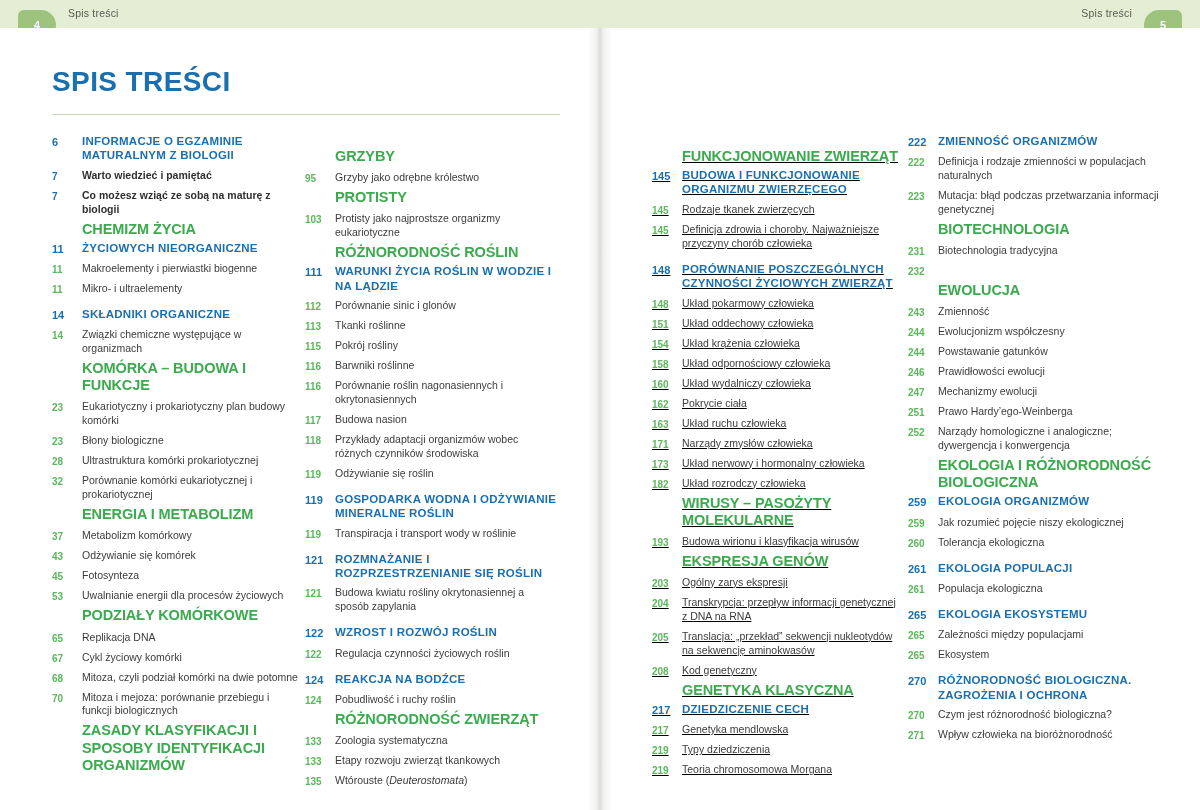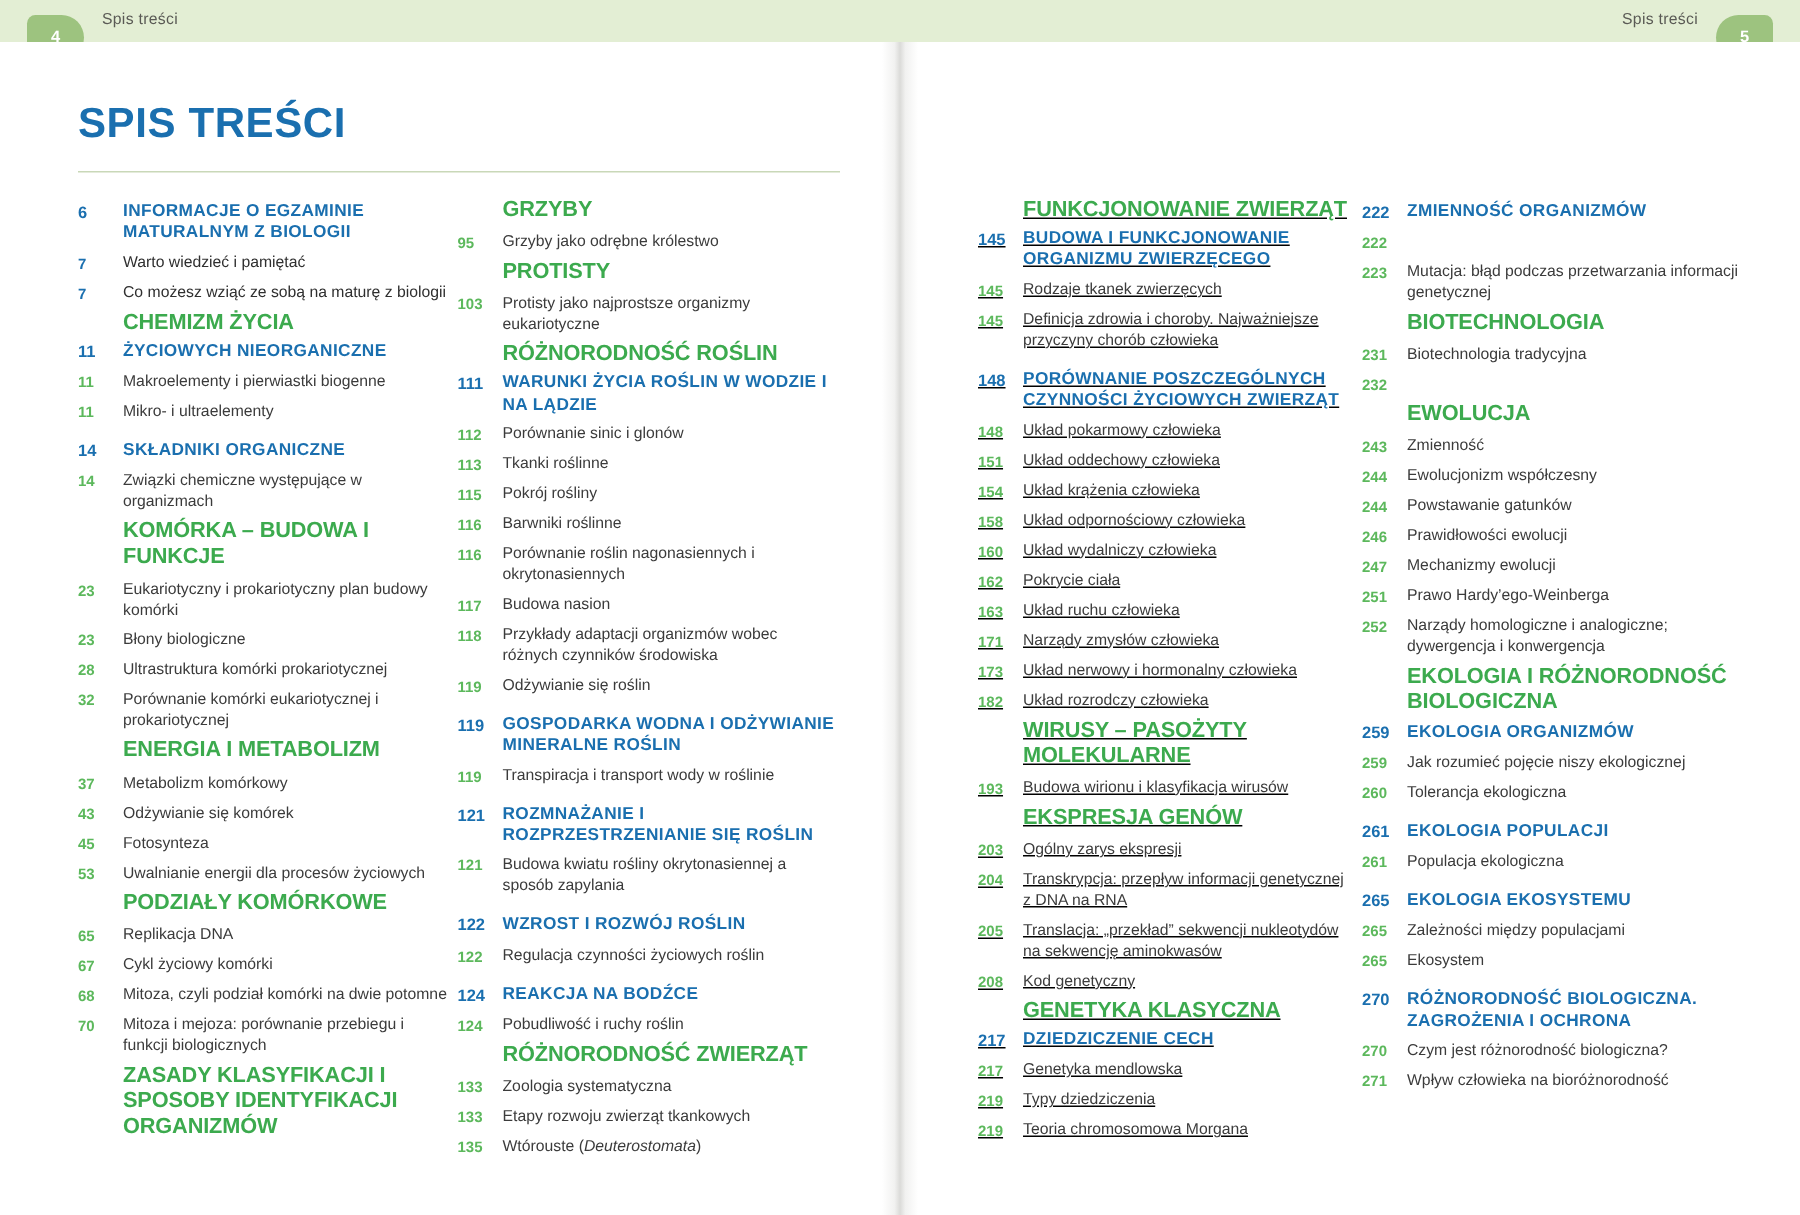--- a/index.html
+++ b/index.html
@@ -146,21 +146,21 @@
     margin-top: 4px;
     margin-bottom: 3px;
   }
   .row.part .txt {
     font-size: 14.5px;
     font-weight: bold;
     color: #3caa4e;
     letter-spacing: -0.1px;
     line-height: 1.18;
   }
-  .row.part.tight { margin-top: 0; justify-content: space-between; }
+  .row.part.tight { margin-top: 16px; justify-content: space-between; }
 
   
   .row.chapter {
     margin-top: 11px;
     margin-bottom: 2px;
   }
   .row.chapter .pg {
     color: #1a6faf;
     font-size: 11px;
   }
@@ -182,21 +182,21 @@
     font-size: 10px;
   }
   .row.entry .txt {
     color: #3b3b3b;
     font-size: 10.5px;
     line-height: 1.33;
   }
 
   
   .row.entry.strong .txt {
-    font-weight: normal;
+    font-weight: bold;
     color: #2f2f2f;
   }
   .row.entry.strong .pg {
     color: #1a6faf;
     font-weight: bold;
   }
 
   em { font-style: italic; }
 </style>
 </head>
@@ -537,20 +537,21 @@
           <span class="txt">Teoria chromosomowa Morgana</span>
         </div>
       </div>
     <div class="col c4">
         <div class="row chapter tight">
           <span class="pg">222</span>
           <span class="txt">ZMIENNOŚĆ ORGANIZMÓW</span>
         </div>
         <div class="row entry">
           <span class="pg">222</span>
+          <span class="txt">Definicja i rodzaje zmienności w populacjach naturalnych</span>
         </div>
         <div class="row entry">
           <span class="pg">223</span>
           <span class="txt">Mutacja: błąd podczas przetwarzania informacji genetycznej</span>
         </div>
         <div class="row part">
           <span class="pg"></span>
           <span class="txt">BIOTECHNOLOGIA</span>
         </div>
         <div class="row entry">

